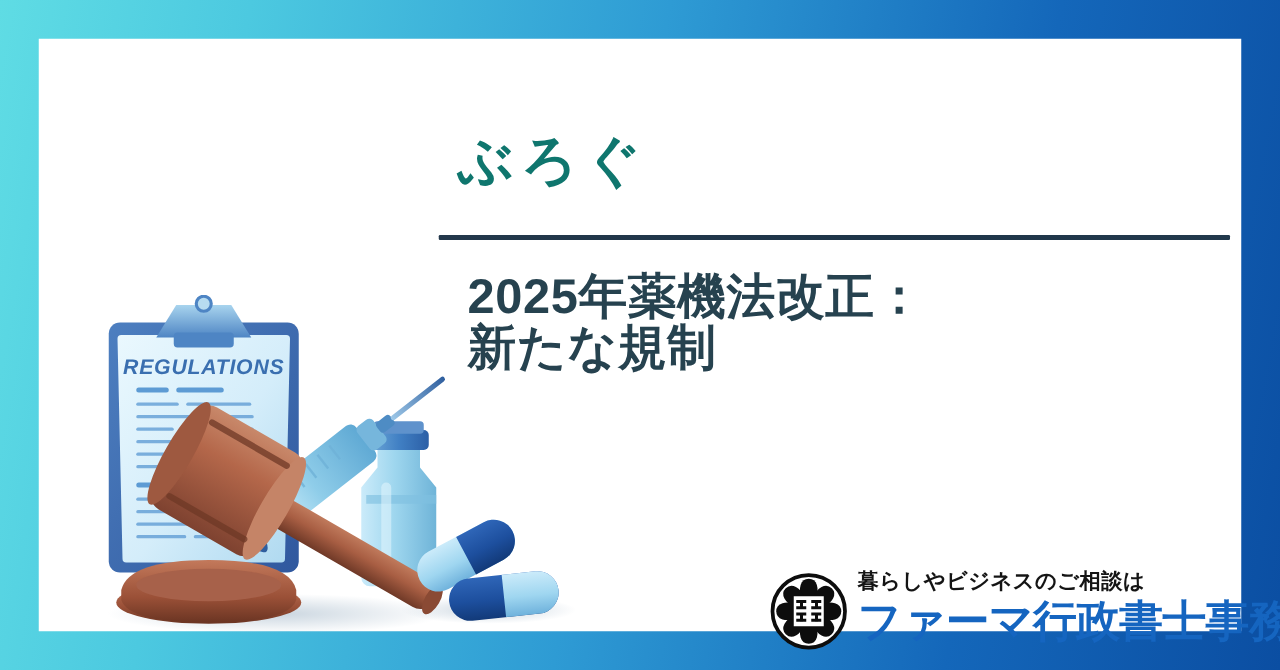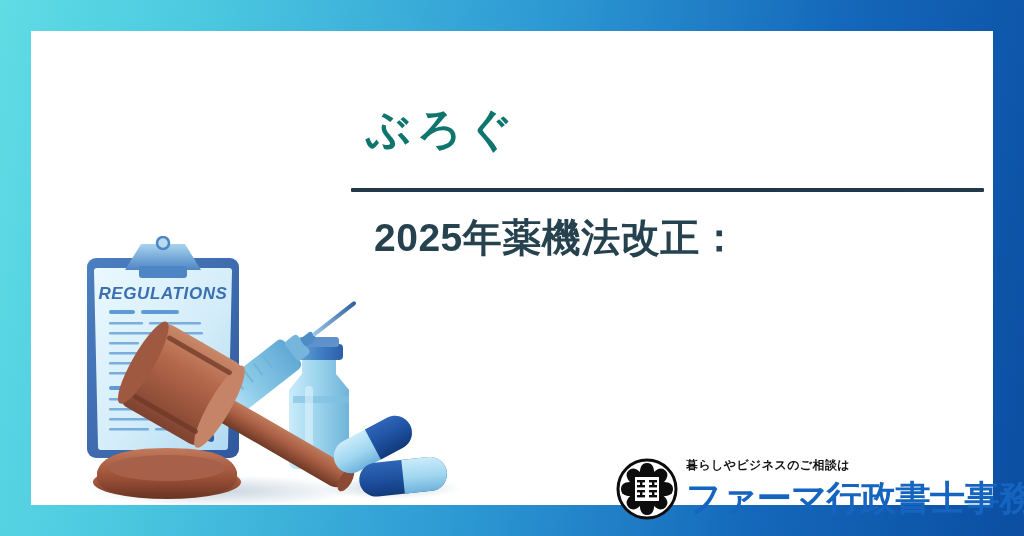--- a/index.html
+++ b/index.html
@@ -76,21 +76,21 @@
     width: 62px;
     height: 62px;
   }
   #logo .logo-text {
     position: absolute;
     left: 70px;
     top: 0;
     width: 330px;
   }
   #logo .tagline {
-    font-size: 12px;
+    font-size: 17px;
     font-weight: 700;
     color: #141414;
     letter-spacing: 0.4px;
     line-height: 20px;
     white-space: nowrap;
   }
   #logo .brand {
     font-size: 35px;
     font-weight: 700;
     color: #1565C0;
@@ -278,20 +278,21 @@
           <path d="M332 224 h27 a17 17 0 0 1 17 17 a17 17 0 0 1 -17 17 h-27 z" fill="url(#pillLightG)"></path>
         </g>
       </svg>
     </div>
 
     <div class="kicker">ぶろぐ</div>
     <div class="rule"></div>
 
     <div class="title">
       <span class="line">2025年薬機法改正：</span>
+      <span class="line">新たな規制</span>
     </div>
 
     <div id="logo">
       <div class="emblem">
         <svg width="62" height="62" viewBox="0 0 62 62" xmlns="http://www.w3.org/2000/svg">
           <circle cx="31" cy="31" r="29" fill="#FFFFFF" stroke="#0D0D0D" stroke-width="3"></circle>
           <g fill="#0D0D0D">
             <g transform="translate(31,31)">
               <g>
                   <path d="M0,-26 q5,0 6.5,5 q1.5,5 -1,10 q-2,4 -5.5,4 q-3.5,0 -5.5,-4 q-2.5,-5 -1,-10 q1.5,-5 6.5,-5 z"></path>

